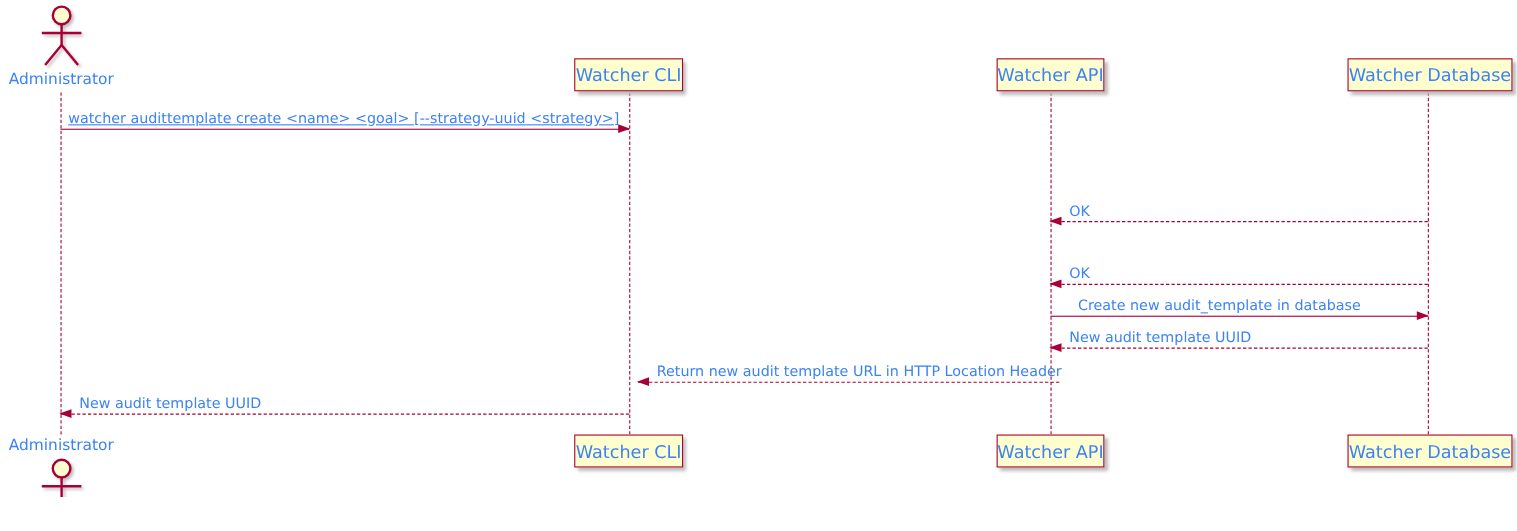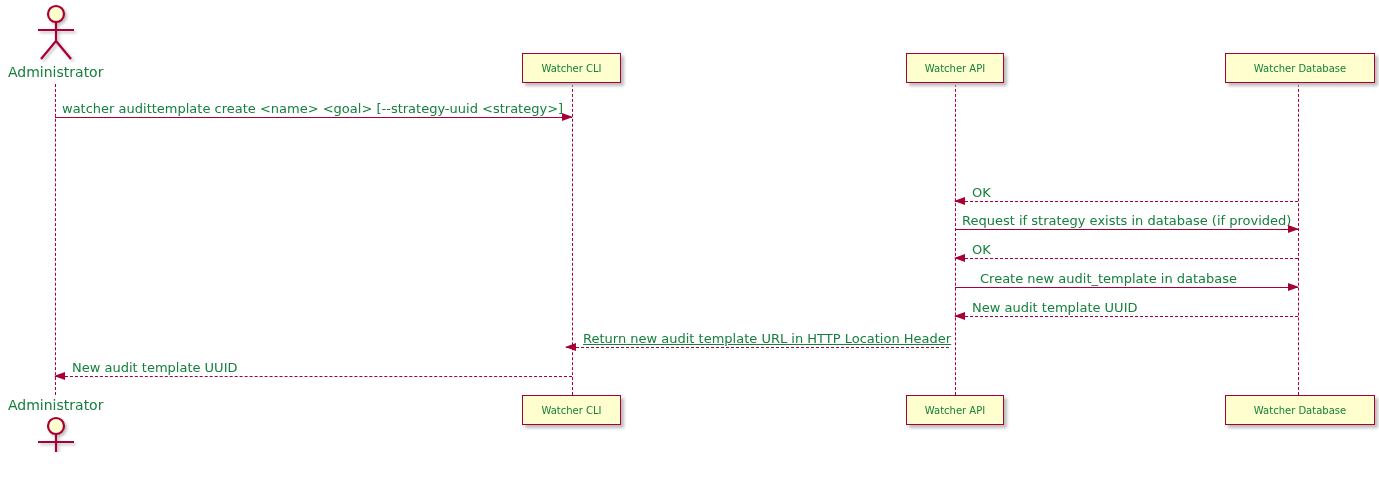--- a/index.html
+++ b/index.html
@@ -2,34 +2,34 @@
 <html><head>
 <meta charset="utf-8">
 <style>
   * { margin:0; padding:0; box-sizing:border-box; }
   body { background:#ffffff; }
   .canvas {
     position:relative;
     width:1379px; height:452px;
     background:#ffffff;
     font-family:"DejaVu Sans","Liberation Sans",sans-serif;
-    font-size:13px; color:#15803d;
+    font-size:13px; color:#3b82f6;
     overflow:hidden;
   }
   .lifeline {
     position:absolute; top:84px; height:311px; width:0;
     border-left:1px dashed #A80036;
   }
   .participant {
     position:absolute; height:30px;
     background:#FEFECE;
     border:1.5px solid #A80036;
     box-shadow:3px 3px 3px #bdbdbd;
     display:flex; align-items:center; justify-content:center;
-    white-space:nowrap; font-size:10px;
+    white-space:nowrap; font-size:16px;
   }
   .actor-label {
     position:absolute; white-space:nowrap; font-size:14px; text-align:center;
   }
   .actor-figure { position:absolute; filter:drop-shadow(2.5px 2.5px 1.5px #bdbdbd); }
   .message { position:absolute; }
   .msg-label {
     display:block; white-space:nowrap; height:16px; line-height:16px; font-size:13px;
   }
   .msg-line { position:absolute; left:0; right:0; top:16px; height:0; }
@@ -65,42 +65,36 @@
       <line x1="25" y1="37" x2="10" y2="55" stroke="#A80036" stroke-width="2.2"></line>
       <line x1="25" y1="37" x2="40" y2="55" stroke="#A80036" stroke-width="2.2"></line>
     </svg>
   </div>
   <div class="actor-label" style="left:8px; top:64px;">Administrator</div>
 
   <div class="participant" style="left:522px; top:53px; width:99px;">Watcher CLI</div>
   <div class="participant" style="left:906px; top:53px; width:98px;">Watcher API</div>
   <div class="participant" style="left:1225px; top:53px; width:150px;">Watcher Database</div>
 
-  <div class="message" style="left:55px; top:101px; width:517px;">
+  <div class="message" style="left:55px; top:101px; width:517px;text-decoration:underline;">
     <span class="msg-label" style="margin-left:7px;">watcher audittemplate create &lt;name&gt; &lt;goal&gt; [--strategy-uuid &lt;strategy&gt;]</span>
     <div class="msg-line solid">
         <span class="ah ah-right"></span>
       </div>
   </div>
 
 
 
   <div class="message" style="left:955px; top:185px; width:343px;">
     <span class="msg-label" style="margin-left:17px;">OK</span>
     <div class="msg-line dashed">
         <span class="ah ah-left"></span>
       </div>
   </div>
 
-  <div class="message" style="left:955px; top:213px; width:343px;">
-    <span class="msg-label" style="margin-left:7px;">Request if strategy exists in database (if provided)</span>
-    <div class="msg-line solid">
-        <span class="ah ah-right"></span>
-      </div>
-  </div>
 
   <div class="message" style="left:955px; top:242px; width:343px;">
     <span class="msg-label" style="margin-left:17px;">OK</span>
     <div class="msg-line dashed">
         <span class="ah ah-left"></span>
       </div>
   </div>
 
   <div class="message" style="left:955px; top:271px; width:343px;">
     <span class="msg-label" style="margin-left:25px;">Create new audit_template in database</span>
@@ -109,21 +103,21 @@
       </div>
   </div>
 
   <div class="message" style="left:955px; top:300px; width:343px;">
     <span class="msg-label" style="margin-left:17px;">New audit template UUID</span>
     <div class="msg-line dashed">
         <span class="ah ah-left"></span>
       </div>
   </div>
 
-  <div class="message" style="left:566px; top:331px; width:383px;text-decoration:underline;">
+  <div class="message" style="left:580px; top:331px; width:383px;">
     <span class="msg-label" style="margin-left:17px;">Return new audit template URL in HTTP Location Header</span>
     <div class="msg-line dashed">
         <span class="ah ah-left"></span>
       </div>
   </div>
 
   <div class="message" style="left:55px; top:360px; width:517px;">
     <span class="msg-label" style="margin-left:17px;">New audit template UUID</span>
     <div class="msg-line dashed">
         <span class="ah ah-left"></span>

